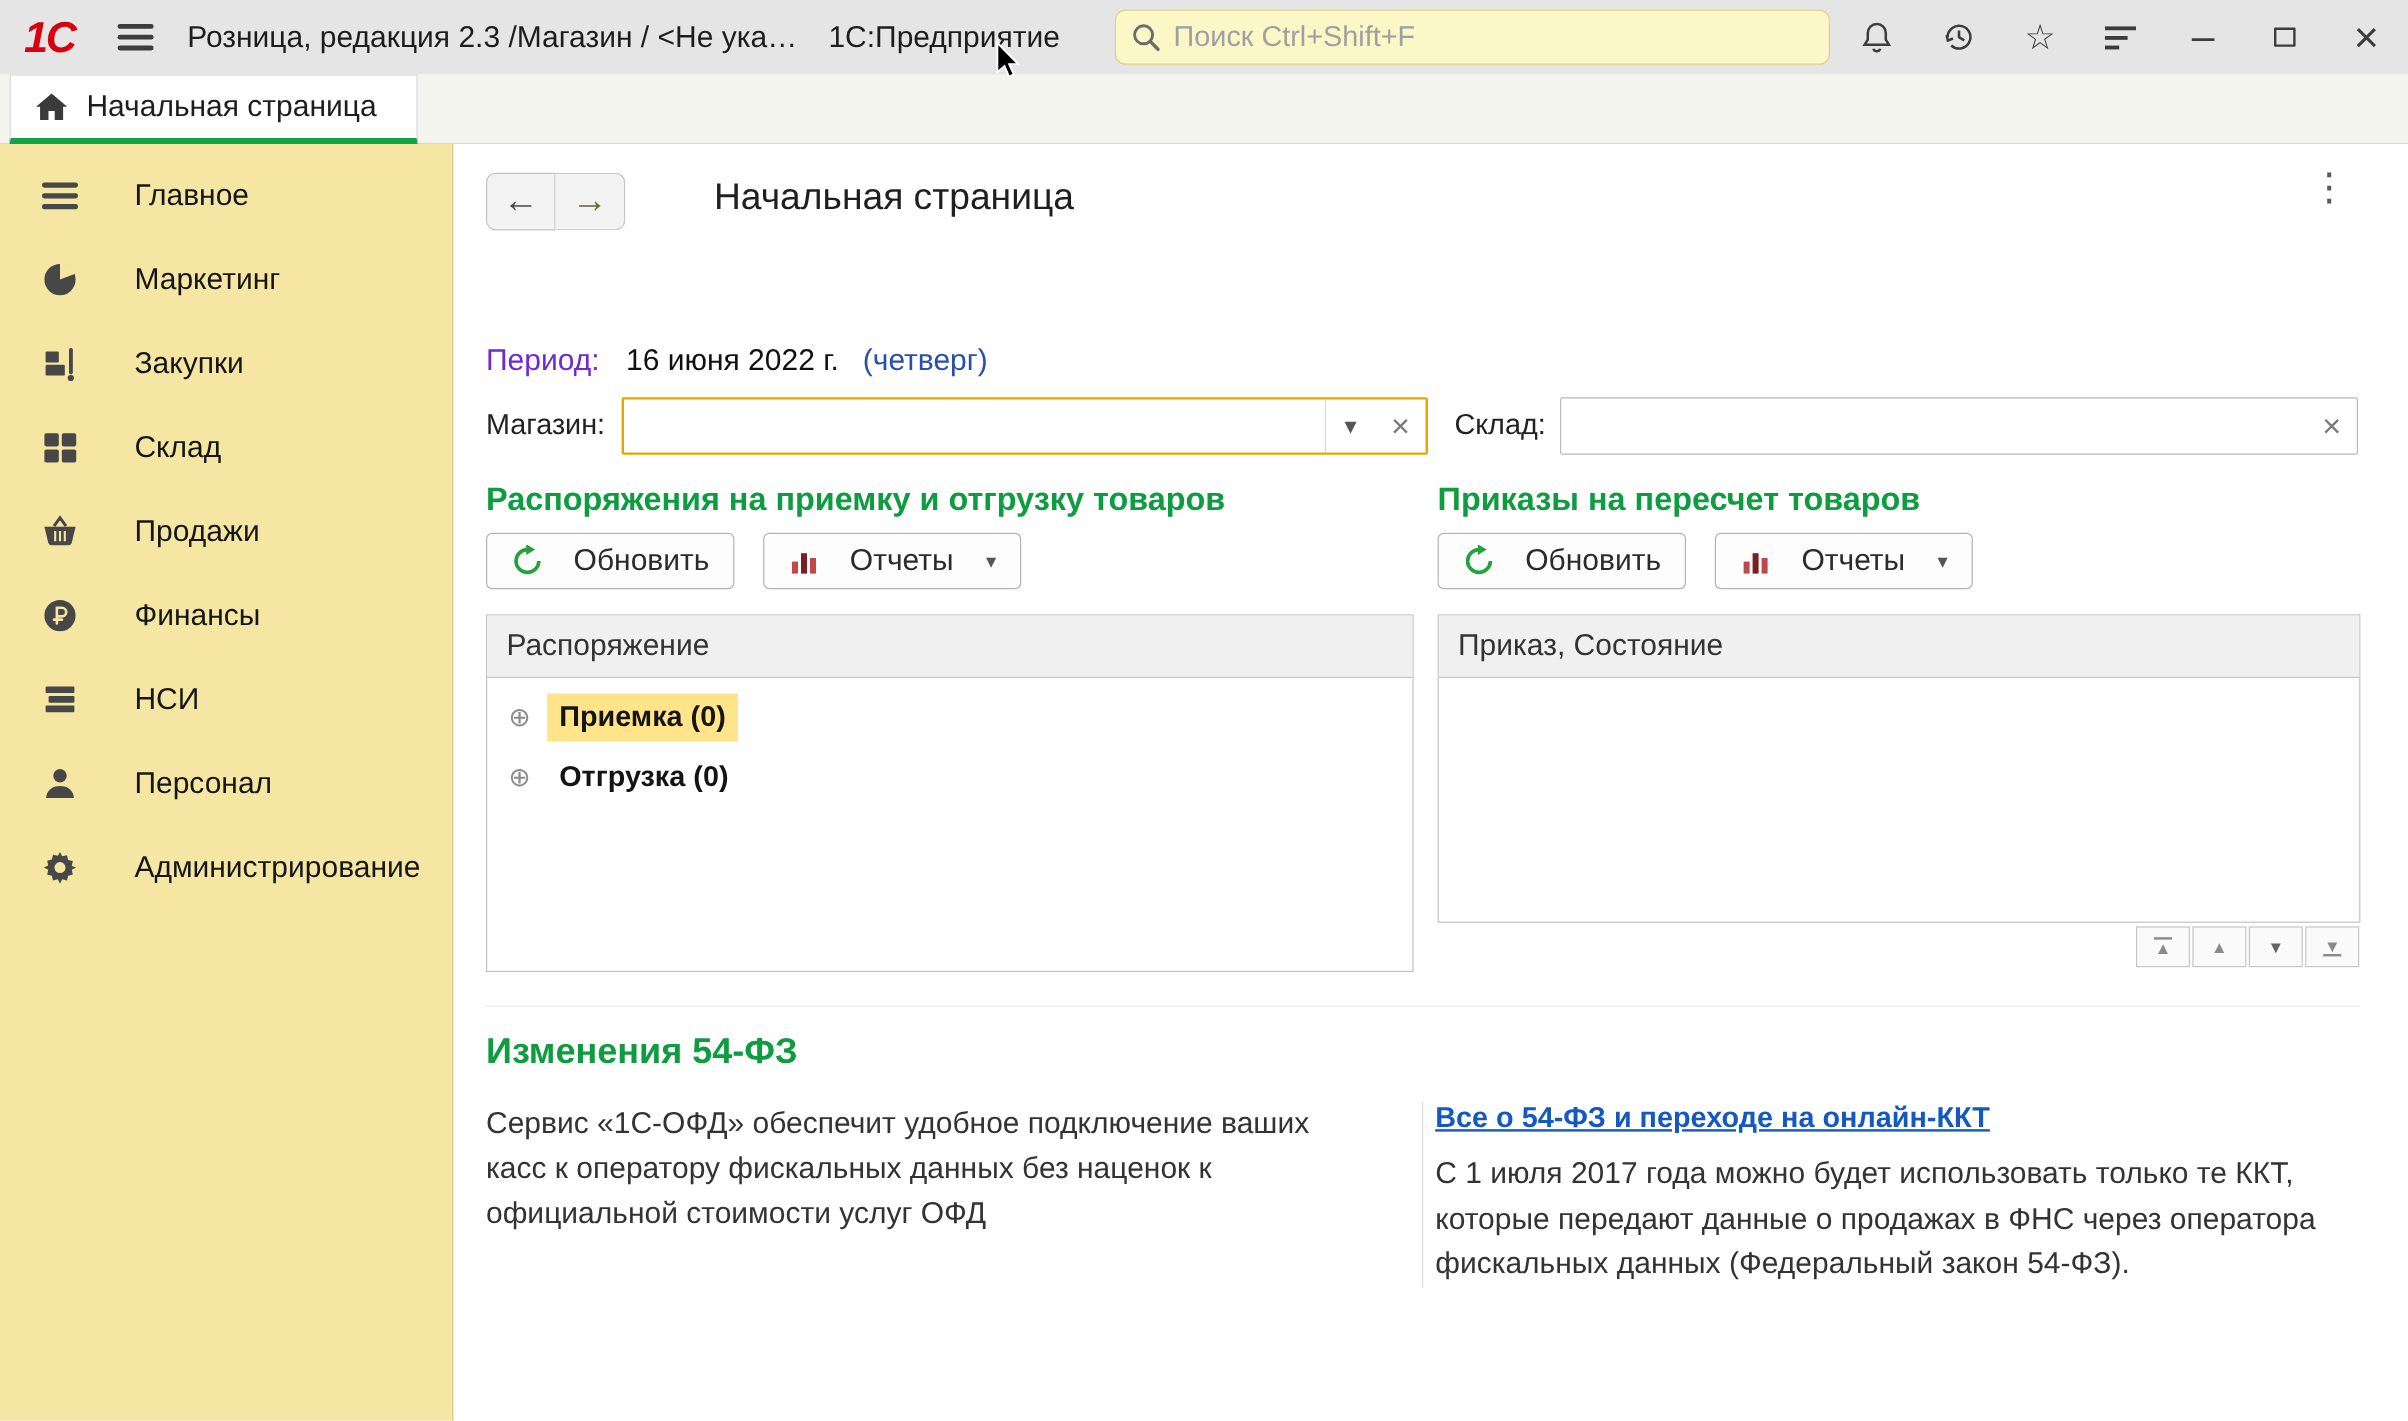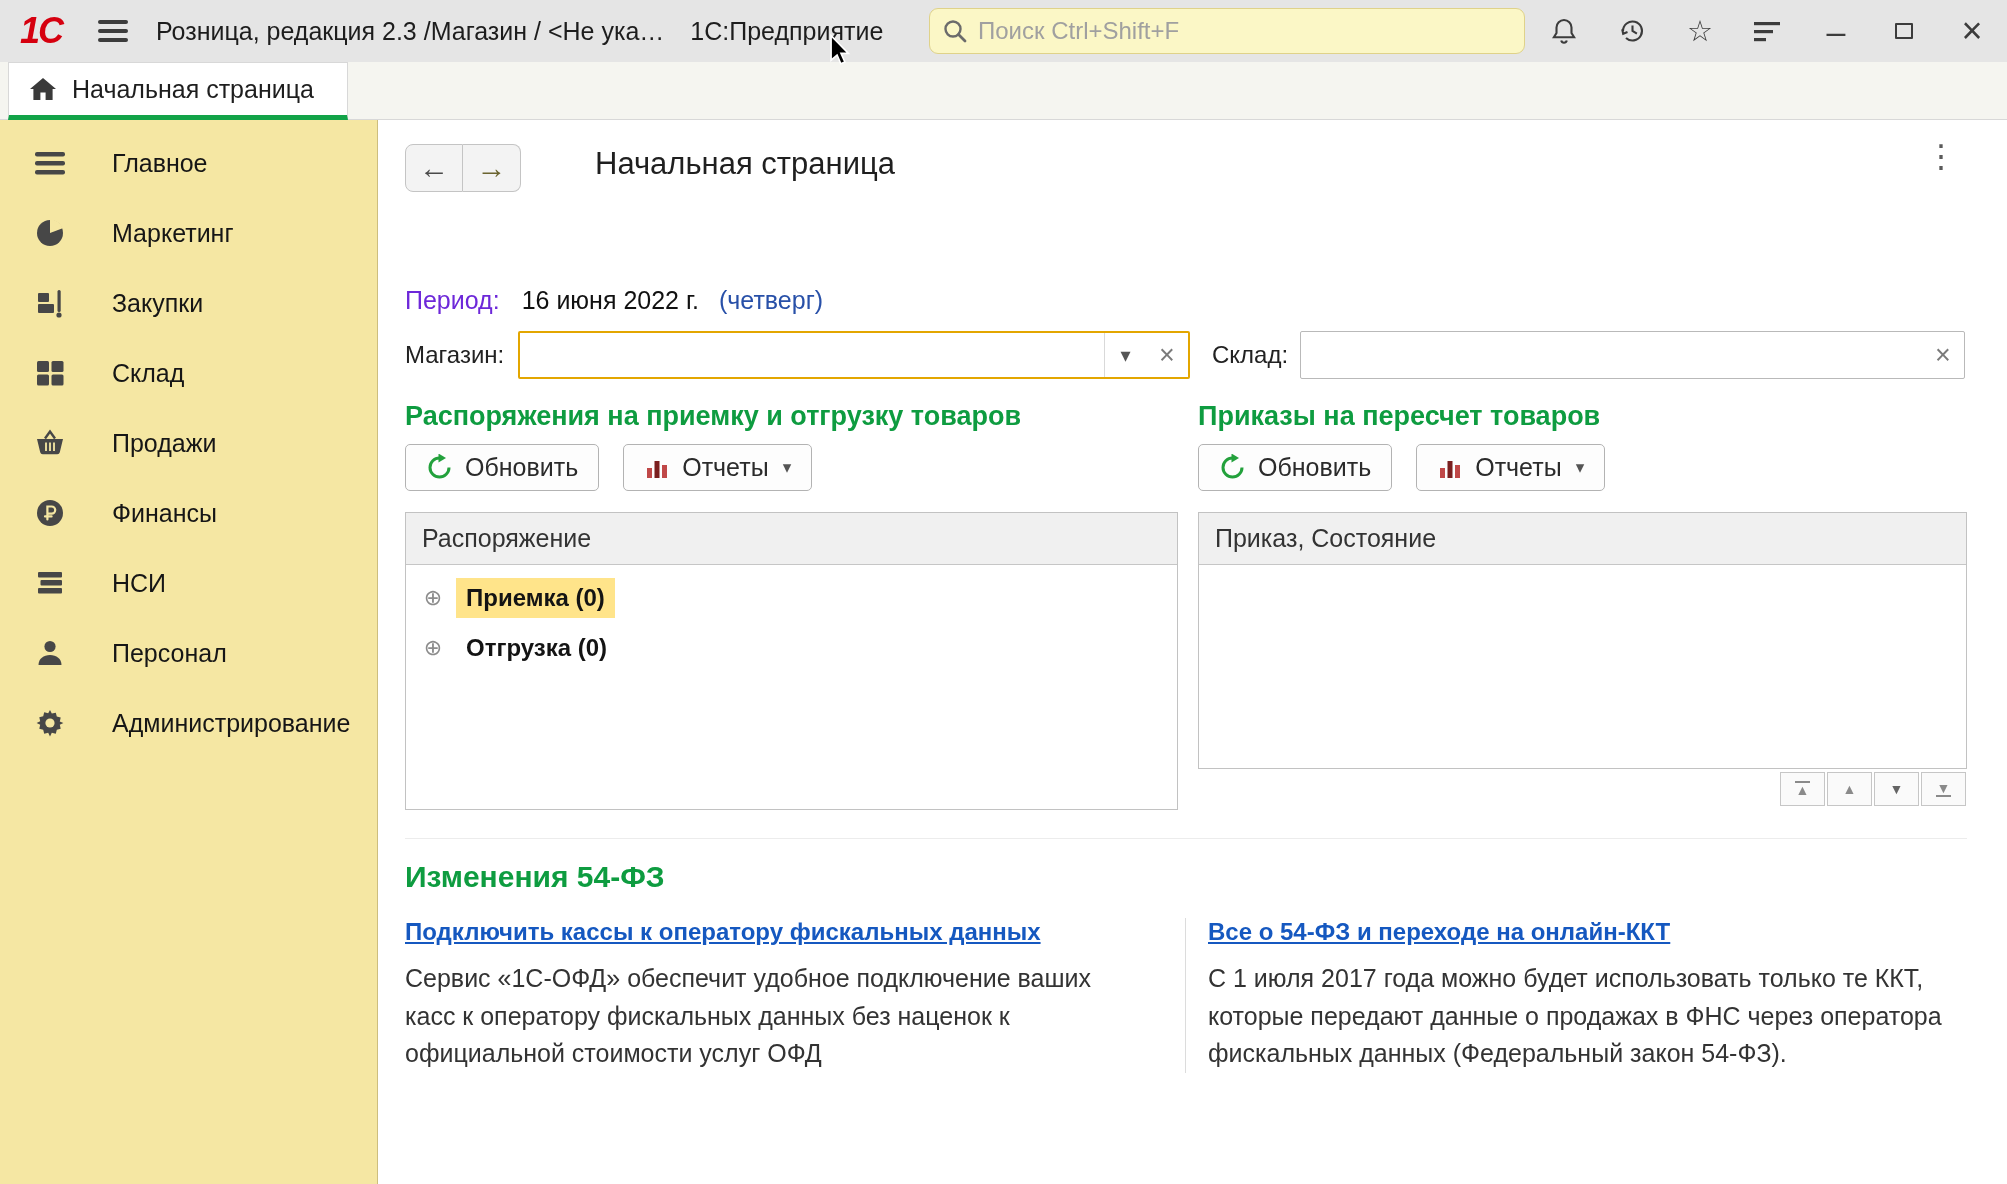--- a/index.html
+++ b/index.html
@@ -60,21 +60,21 @@
   .combo-btn{width:42px;display:flex;align-items:center;justify-content:center;color:#555;font-size:20px;border-left:1px solid #D9D9D9;cursor:pointer}
   .clear-btn{width:42px;display:flex;align-items:center;justify-content:center;color:#7A7A7A;font-size:27px;cursor:pointer}
 
   .section-title{position:absolute;top:281px;font-size:27px;font-weight:700;color:#0E9C40}
   .st-left{left:27px}
   .st-right{left:820px}
 
   .btn-row{position:absolute;top:324px;display:flex;gap:24px}
   .br-left{left:27px}
   .br-right{left:820px}
-  .cmd-btn{height:47px;background:#FDFDFD;border:1px solid #B3B3B3;border-radius:5px;display:flex;align-items:center;gap:12px;padding:0 20px;font-size:25px;color:#2B2B2B;cursor:pointer;font-family:"Liberation Sans",sans-serif}
+  .cmd-btn{height:47px;background:#FDFDFD;border:1px solid #B3B3B3;border-radius:5px;display:flex;align-items:center;gap:25px;padding:0 20px;font-size:25px;color:#2B2B2B;cursor:pointer;font-family:"Liberation Sans",sans-serif}
   .cmd-btn .dd{font-size:17px;color:#555;margin-left:2px}
 
   .grid{position:absolute;top:392px;border:1px solid #C2C2C2;background:#fff}
   .grid-left{left:27px;width:773px;height:298px}
   .grid-right{left:820px;width:769px;height:257px}
   .grid-header{height:52px;background:#F0F0F0;border-bottom:1px solid #C6C6C6;display:flex;align-items:center;padding-left:16px;font-size:25px;color:#333}
   .grid-body{padding-top:8px}
   .tree-row{height:50px;display:flex;align-items:center;padding-left:14px;gap:10px;cursor:pointer}
   .tree-ico{font-size:22px;color:#8C8C8C;width:26px;text-align:center}
   .tree-label{font-size:24px;font-weight:700;color:#141414;padding:6px 10px}
@@ -82,21 +82,21 @@
 
   .pager{position:absolute;left:1402px;top:652px;display:flex;gap:2px}
   .pg-btn{width:45px;height:34px;background:#FAFAFA;border:1px solid #C6C6C6;display:flex;flex-direction:column;align-items:center;justify-content:center;cursor:pointer;color:#8A8A8A;font-size:14px;line-height:14px}
   .pg-bar{display:block;width:15px;height:2px;background:#8A8A8A}
   .pg-btn .darker{color:#646464}
 
   .news-sep{position:absolute;left:27px;top:718px;width:1562px;height:1px;background:#ECECEC}
   .news-title{position:absolute;left:27px;top:740px;font-size:30px;font-weight:700;color:#0E9C40}
   .news-cols{position:absolute;left:27px;top:798px;width:1562px;display:flex}
   .news-col-left{width:780px;padding-right:42px}
-  .news-col-right{flex:1;border-left:1px solid #DCDCDC;padding-left:22px}
+  .news-col-right{flex:1;border-left:1px solid #DCDCDC;padding-left:10px}
   .news-link{font-size:24px;font-weight:700;color:#1558C0;text-decoration:underline;cursor:pointer;display:inline-block;margin-bottom:14px}
   .news-text{font-size:25px;color:#333;line-height:1.5}
 
   .cursor{position:absolute;left:828px;top:34px;z-index:9;pointer-events:none}
 </style>
 </head>
 <body>
 
 <div class="topbar">
   <div class="logo">1С</div>
@@ -381,21 +381,20 @@
         <span>▼</span>
         <span class="pg-bar"></span>
       </span>
   </div>
 
   <div class="news-sep"></div>
   <div class="news-title">Изменения 54-ФЗ</div>
 
   <div class="news-cols">
     <div class="news-col-left">
-      <span class="news-link">Подключить кассы к оператору фискальных данных</span>
       <div class="news-text">Сервис  «1С-ОФД» обеспечит удобное подключение ваших касс к оператору фискальных данных без наценок к официальной стоимости услуг ОФД</div>
     </div>
     <div class="news-col-right">
       <span class="news-link">Все о 54-ФЗ и переходе на онлайн-ККТ</span>
       <div class="news-text">С 1 июля 2017 года можно будет использовать только те ККТ, которые передают данные о продажах в ФНС через оператора фискальных данных (Федеральный закон 54-ФЗ).</div>
     </div>
   </div>
 
 </div>
 

